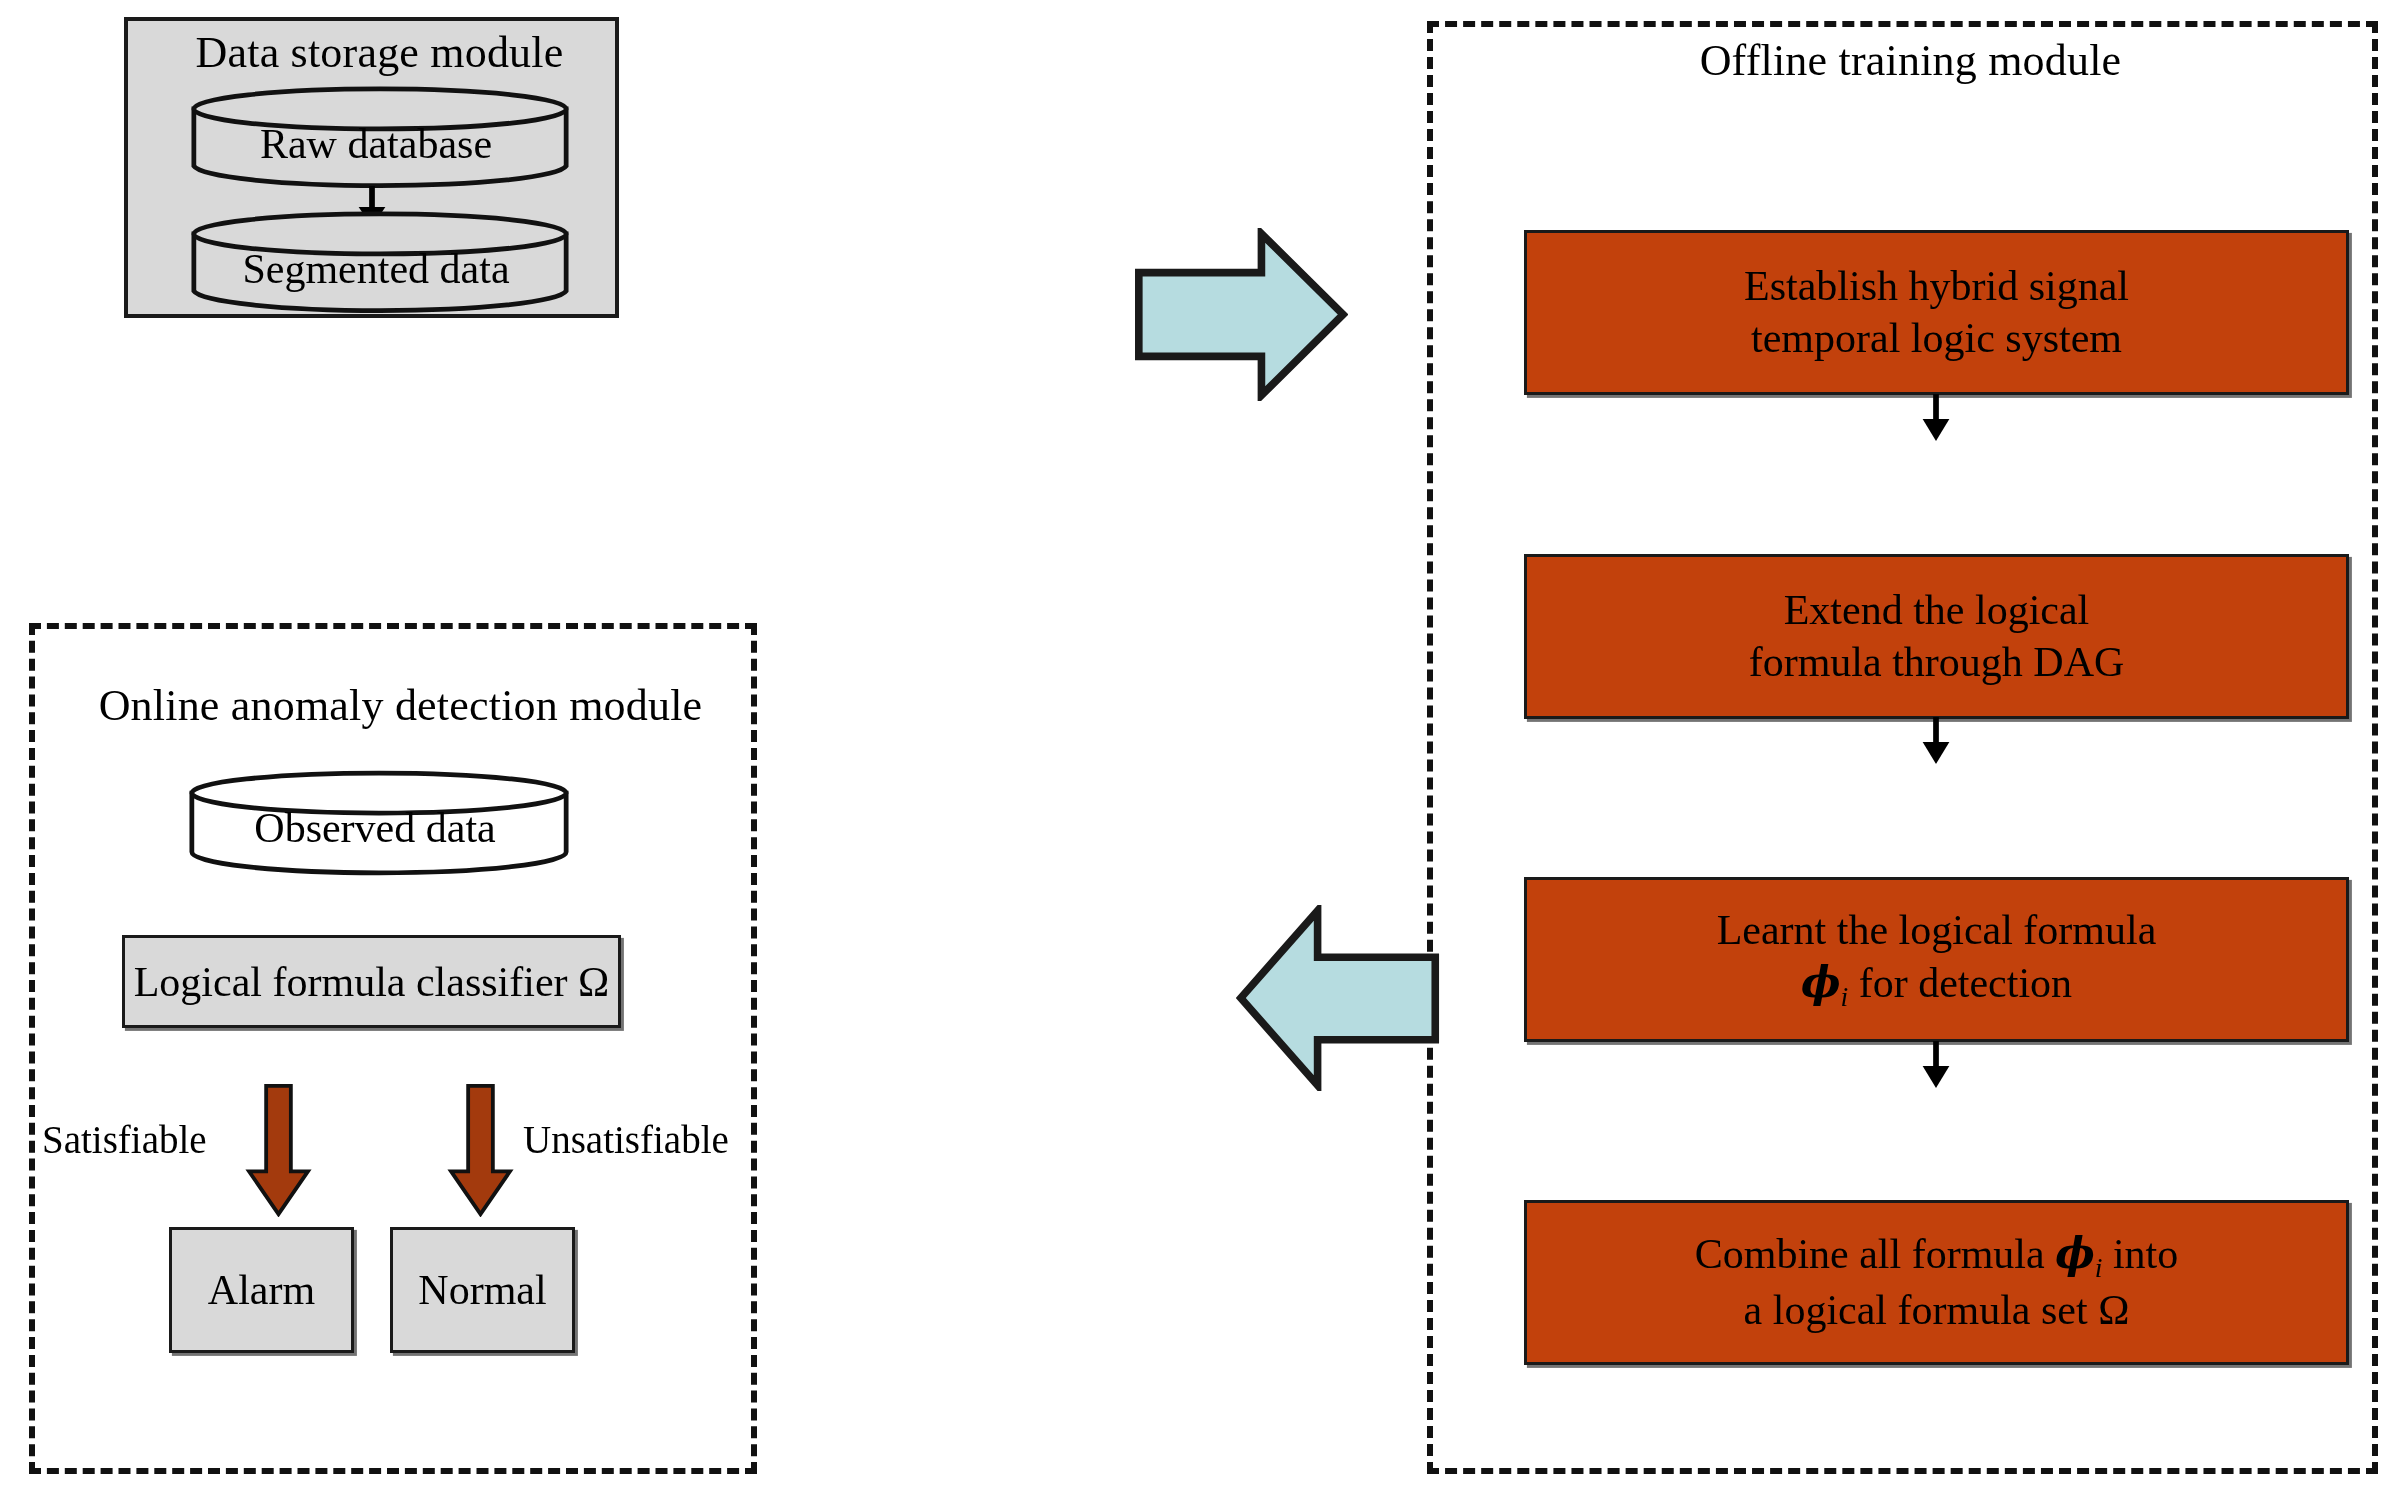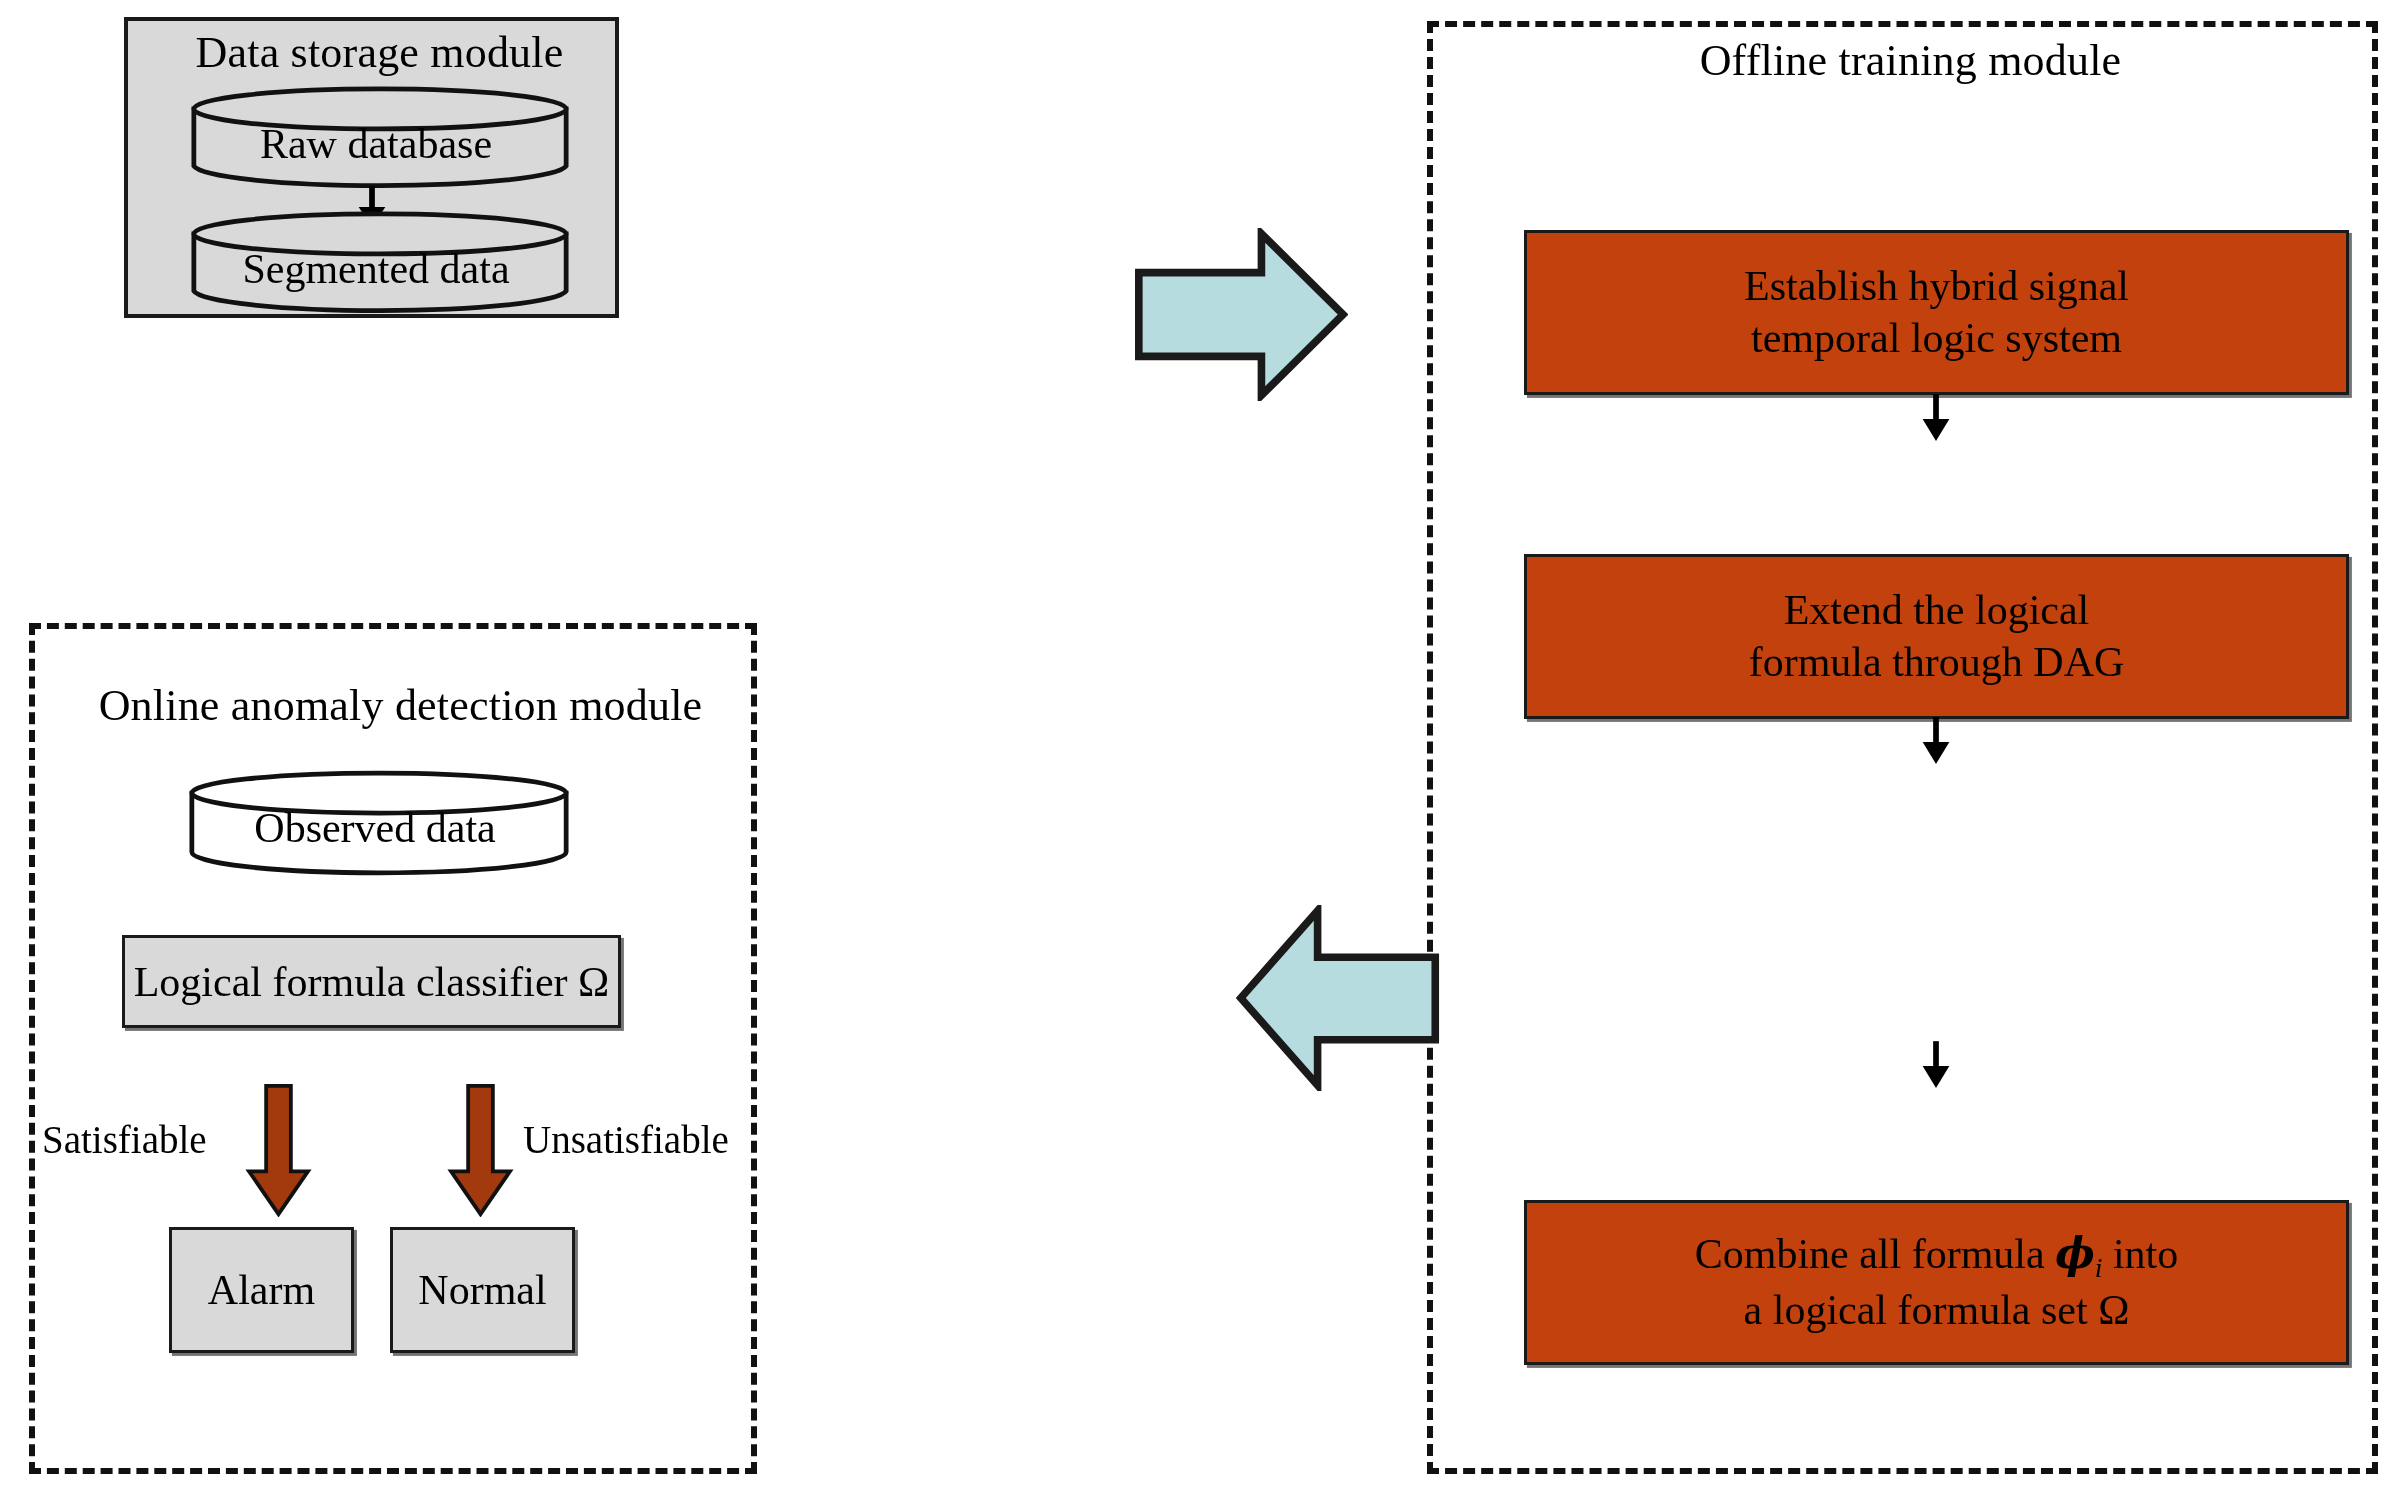--- a/index.html
+++ b/index.html
@@ -173,20 +173,26 @@
     </span>
   </div>
 
   <div class="connector" style="left:1915px; top:717px; width:42px; height:48px;">
     <svg width="42" height="48" viewBox="0 0 44 50" aria-hidden="true">
       <line x1="22" y1="0" x2="22" y2="30" stroke="#000" stroke-width="6"></line>
       <polygon points="8,26 36,26 22,49" fill="#000"></polygon>
     </svg>
   </div>
 
+  <div class="abs proc-box" style="left:1524px; top:877px; width:825px; height:165px;">
+    <span class="txt">
+      <span>Learnt the logical formula</span><br>
+      <span class="phi">ϕ</span><span class="sub">i</span><span> for detection</span>
+    </span>
+  </div>
 
   <div class="connector" style="left:1915px; top:1041px; width:42px; height:48px;">
     <svg width="42" height="48" viewBox="0 0 44 50" aria-hidden="true">
       <line x1="22" y1="0" x2="22" y2="30" stroke="#000" stroke-width="6"></line>
       <polygon points="8,26 36,26 22,49" fill="#000"></polygon>
     </svg>
   </div>
 
   <div class="abs proc-box" style="left:1524px; top:1200px; width:825px; height:165px;">
     <span class="txt">

